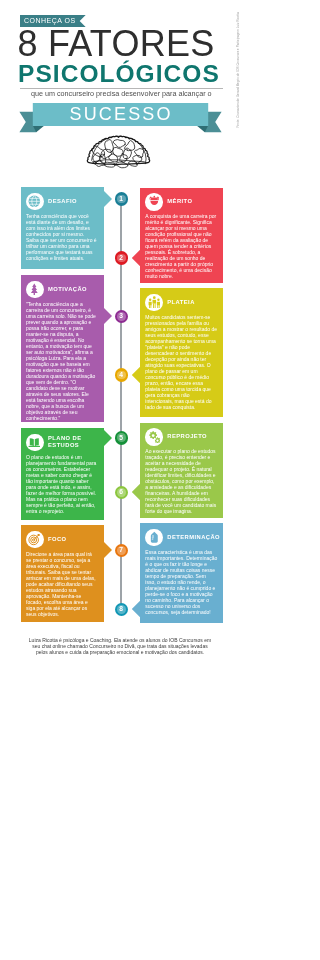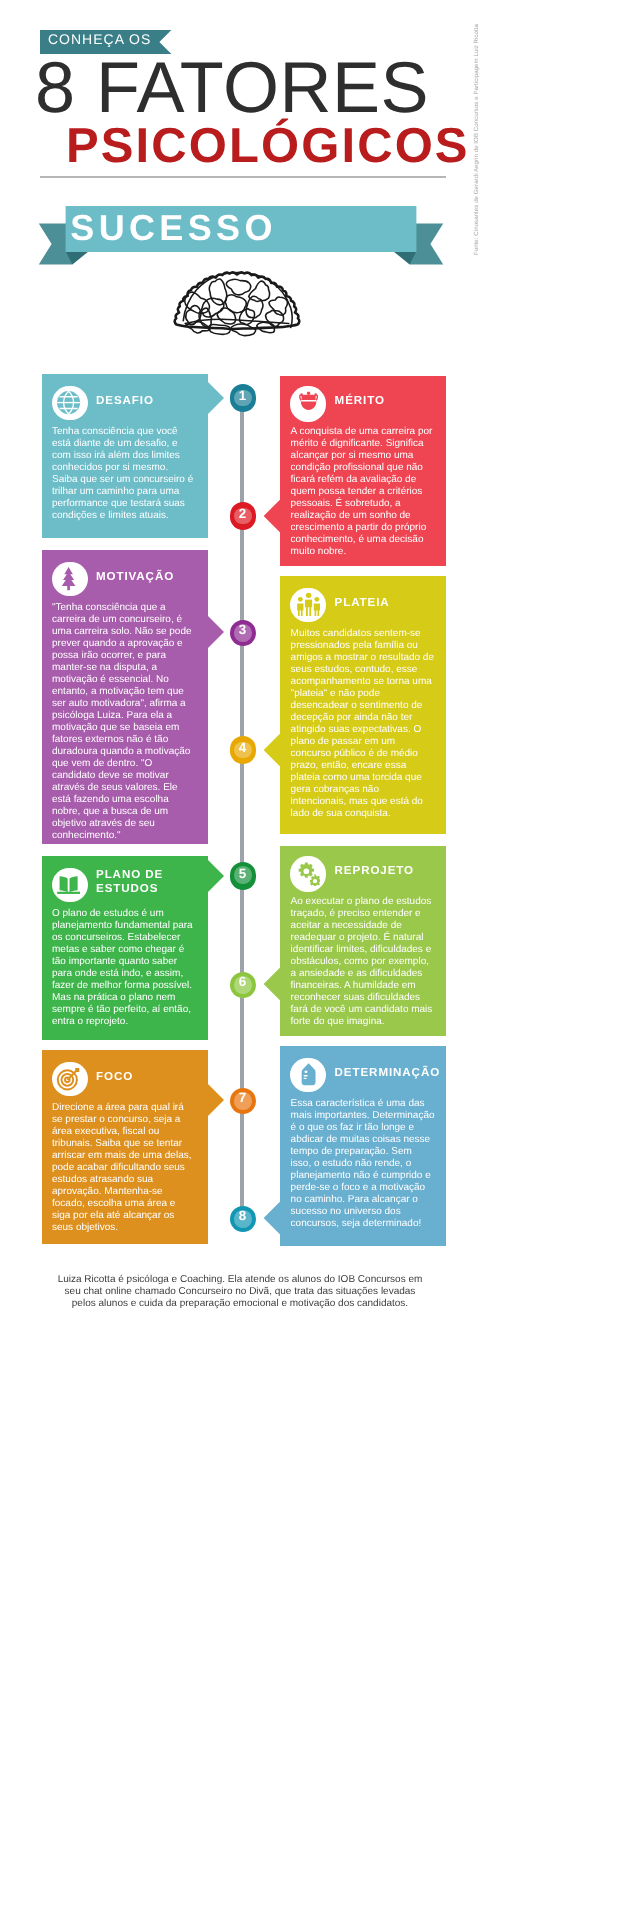--- a/index.html
+++ b/index.html
@@ -5,27 +5,27 @@
   *{box-sizing:border-box;margin:0;padding:0}
   html,body{width:240px;height:960px}
   body{font-family:"Liberation Sans",sans-serif;background:#fff;overflow:hidden}
   .page{position:relative;width:240px;height:960px;background:#fff;overflow:hidden}
 
   
   .kicker{position:absolute;left:20px;top:15px;height:12px;background:#3A7F87;color:#fff;
      font-size:7px;letter-spacing:.5px;padding:0 10px 0 4px;line-height:12.4px;
      clip-path:polygon(0 0,100% 0,calc(100% - 6px) 50%,100% 100%,0 100%)}
   .h1{position:absolute;left:17.5px;top:31px;font-size:36px;font-weight:400;color:#2E2E2E;letter-spacing:.25px;line-height:25.2px}
-  .h2{position:absolute;left:33px;top:64.5px;font-size:24.5px;font-weight:700;color:#b91c1c;letter-spacing:1.05px;line-height:18.1px}
+  .h2{position:absolute;left:18px;top:64.5px;font-size:24.5px;font-weight:700;color:#0f766e;letter-spacing:1.05px;line-height:18.1px}
   .subrule{position:absolute;left:19.5px;top:88px;width:203px;height:1px;background:#B6B6B6}
   .sub{position:absolute;left:31px;top:89.5px;font-size:7.2px;line-height:8px;color:#4F4F4F;white-space:nowrap}
 
   .ribbon-wrap{position:absolute;left:17px;top:102px;width:207px;height:31px}
-  .ribbon-txt{position:absolute;left:33px;top:103px;width:174px;height:23px;line-height:23.6px;text-align:left;
-     color:#fff;font-size:18px;font-weight:700;letter-spacing:2.17px;text-indent:2.17px}
+  .ribbon-txt{position:absolute;left:33px;top:103px;width:174px;height:23px;line-height:23.6px;text-align:center;
+     color:#fff;font-size:18px;font-weight:400;letter-spacing:2.17px;text-indent:2.17px}
 
   .credit{position:absolute;right:0.5px;top:12px;writing-mode:vertical-rl;font-size:3.05px;color:#A6A6A6;
      letter-spacing:.03px;white-space:nowrap;transform:rotate(180deg)}
 
   .brain{position:absolute;left:86px;top:131px;width:65px;height:43px}
 
   
   .tl-line{position:absolute;left:120.2px;top:199px;width:2.3px;height:412px;background:#9DA3A8}
   .tl-dot{position:absolute;width:13.4px;height:13.4px;border-radius:50%;left:114.5px;z-index:5;
      display:flex;align-items:center;justify-content:center;color:#fff;font-size:6.7px;font-weight:700}
@@ -49,20 +49,21 @@
   .bio{position:absolute;left:27px;top:636.5px;width:186px;font-size:5px;line-height:6.2px;color:#3C3C3C;text-align:center}
 </style>
 </head>
 <body>
 
 <div class="page">
 <div class="kicker">CONHEÇA OS</div>
 <div class="h1">8 FATORES</div>
 <div class="h2">PSICOLÓGICOS</div>
 <div class="subrule"></div>
+<div class="sub">que um concurseiro precisa desenvolver para alcançar o</div>
 <svg class="ribbon-wrap" viewBox="0 0 207 31">
  <path d="M2.4 9.8h16.8v20.4H2.4l6.4-10.2z" fill="#4C8F96"></path>
  <path d="M204.6 9.8h-16.8v20.4h16.8l-6.4-10.2z" fill="#4C8F96"></path>
  <path d="M15.8 23.6h11.6l-8.2 6.6z" fill="#2F6E74"></path>
  <path d="M191.2 23.6h-11.6l8.2 6.6z" fill="#2F6E74"></path>
  <rect x="15.8" y="1" width="175.4" height="23" fill="#6CBDC8"></rect>
 </svg>
 <div class="ribbon-txt">SUCESSO</div>
 <div class="credit">Fonte: Cinosantes de Gerardi Aegrin de IOB Concursos e Participagem Luiz Ricotta</div>
 <svg class="brain" viewBox="0 0 132 88">

